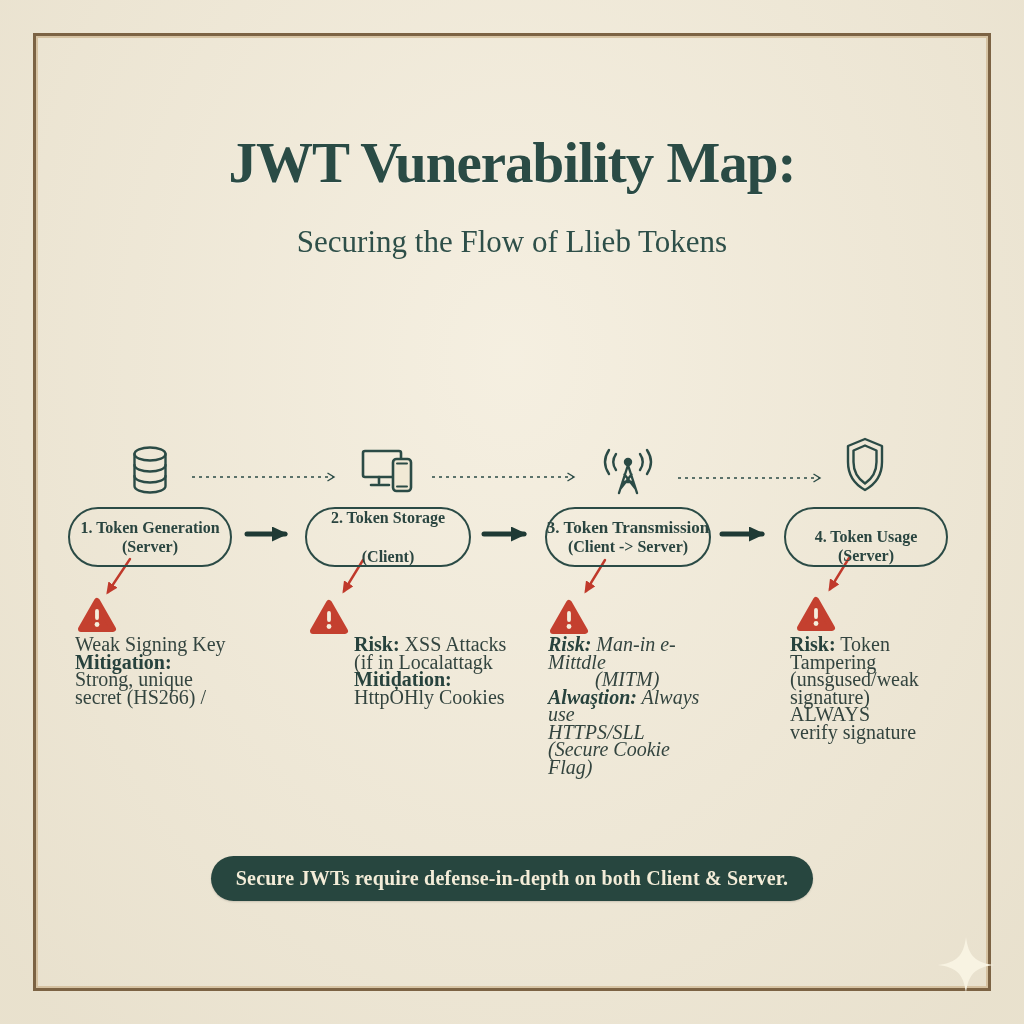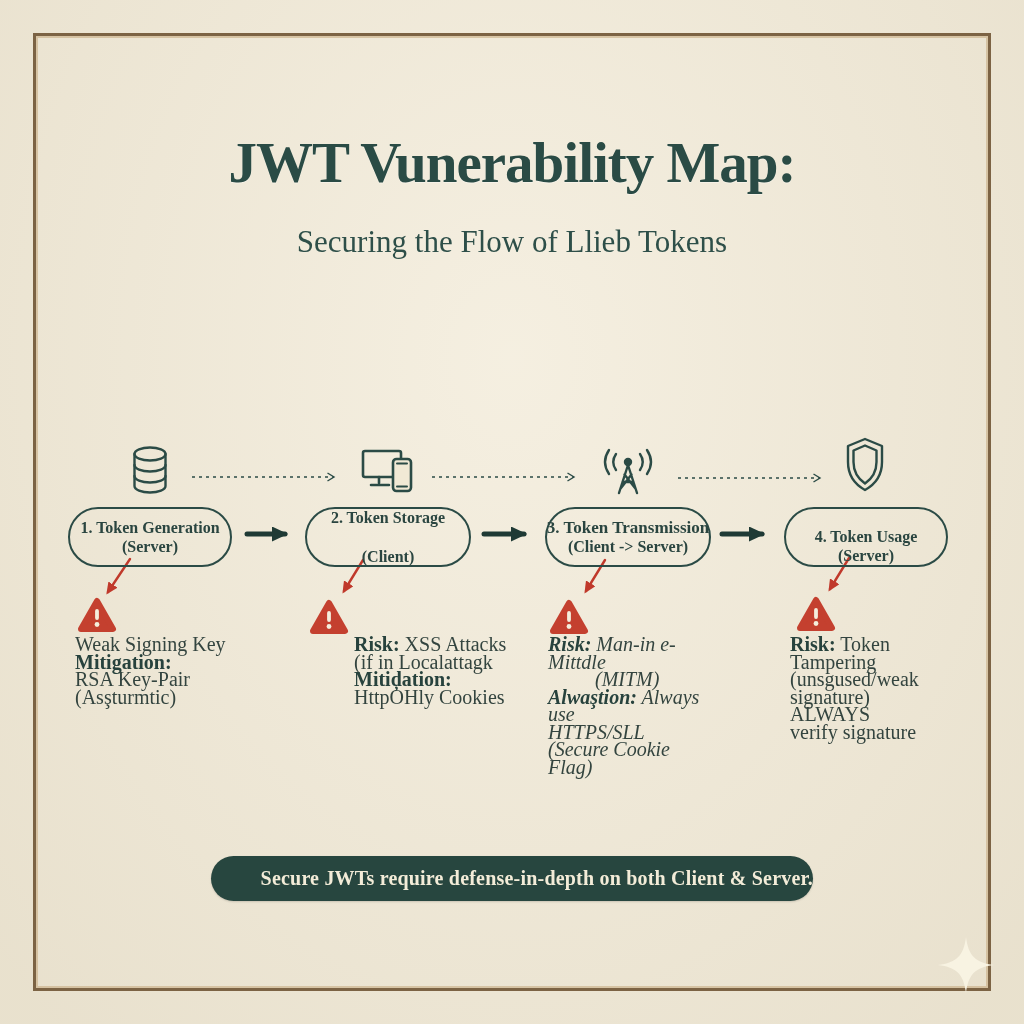--- a/index.html
+++ b/index.html
@@ -47,21 +47,21 @@
   .warn { position:absolute; width:40px; height:36px; }
   
   .detail { position:absolute; top:636px; font-size:20px; line-height:17.5px; color:#33443f; }
   .detail .b { font-weight:700; color:#27423d; }
   .detail div:empty { display:none; }
   .indent { padding-left:47px; }
   
   .banner {
     position:absolute; left:211px; top:856px; width:602px; height:45px;
     background:#27463f; border-radius:23px;
-    display:flex; align-items:center; justify-content:flex-end;
+    display:flex; align-items:center; justify-content:center;
     box-shadow:0 1px 2px rgba(0,0,0,0.15);
   }
   .banner span {
     color:#f3ecd8; font-weight:700; font-size:20px; letter-spacing:0.2px;
     white-space:nowrap;
   }
   
   .overlay { position:absolute; left:0; top:0; width:1024px; height:1024px; pointer-events:none; }
   .sparkle { position:absolute; left:938px; top:937px; }
 </style>
@@ -184,21 +184,21 @@
     <polygon points="20,4 36,32 4,32" fill="#c4402f" stroke="#c4402f" stroke-width="6" stroke-linejoin="round"></polygon>
     <rect x="18.1" y="12" width="3.8" height="11" rx="1.9" fill="#f4eedd"></rect>
     <circle cx="20" cy="27.5" r="2.4" fill="#f4eedd"></circle>
   </svg>
 </div>
 
 <div class="detail" style="left:75px; width:160px;">
   <div><span>Weak Signing Key</span></div>
 
   <div><span class="b">Mitigation:</span></div>
-  <div>RSA Key-Pair (Asşturmtic)</div>
+  <div>Strong, unique secret (HS266) /</div>
 </div>
 
 <div class="detail" style="left:310px; width:172px;margin-left:44px;">
   <div><span class="b">Risk:</span><span> XSS Attacks</span></div>
   <div>(if in Localattagk</div>
 
   <div><span class="b">Mitiḑation:</span></div>
   <div>HttpOHly Cookies</div>
 </div>
 

